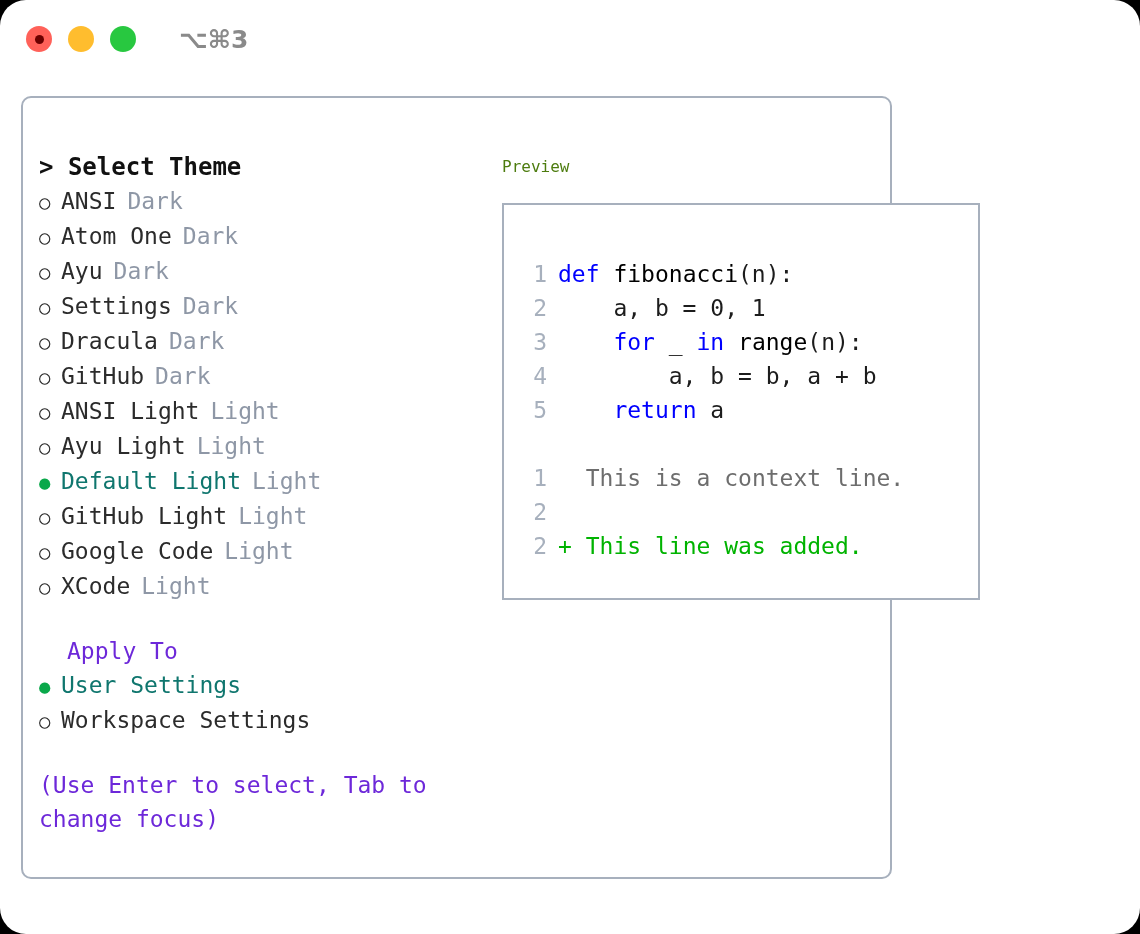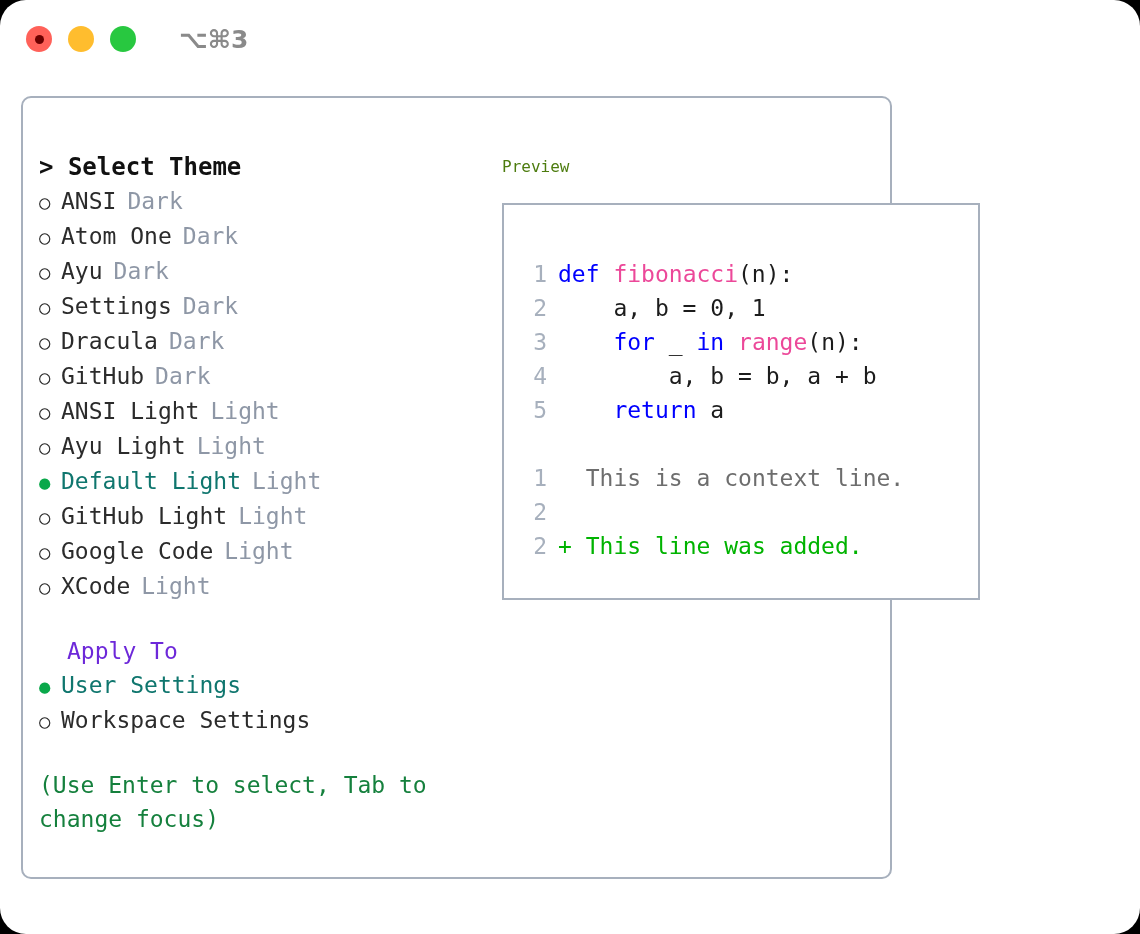--- a/index.html
+++ b/index.html
@@ -145,21 +145,21 @@
     line-height: 34px;
     color: #6d28d9;
     padding-left: 28px;
     white-space: pre;
   }
 
   .hint {
     margin-top: 30px;
     font-size: 23px;
     line-height: 34px;
-    color: #15803d;
+    color: #6d28d9;
     width: 410px;
   }
 
   
   .preview-box {
     margin-top: 19px;
     width: 478px;
     height: 397px;
     border: 2px solid #a7b0bd;
     box-sizing: border-box;
@@ -183,21 +183,21 @@
     width: 26px;
     flex: none;
     text-align: right;
     color: #a7b0bd;
   }
   .code-text {
     margin-left: 11px;
     color: #1c1c1c;
   }
   .tok-kw   { color: #0000ff; }
-  .tok-fn   { color: #ec4899; }
+  .tok-fn   { color: #000000; }
   .tok-plain{ color: #1c1c1c; }
 
   .diff-block { margin-top: 34px; }
   .diff-ctx  { color: #6d6d6d; }
   .diff-del  { color: #bb0000; }
   .diff-add  { color: #00b300; }
 </style>
 </head>
 <body>
 

